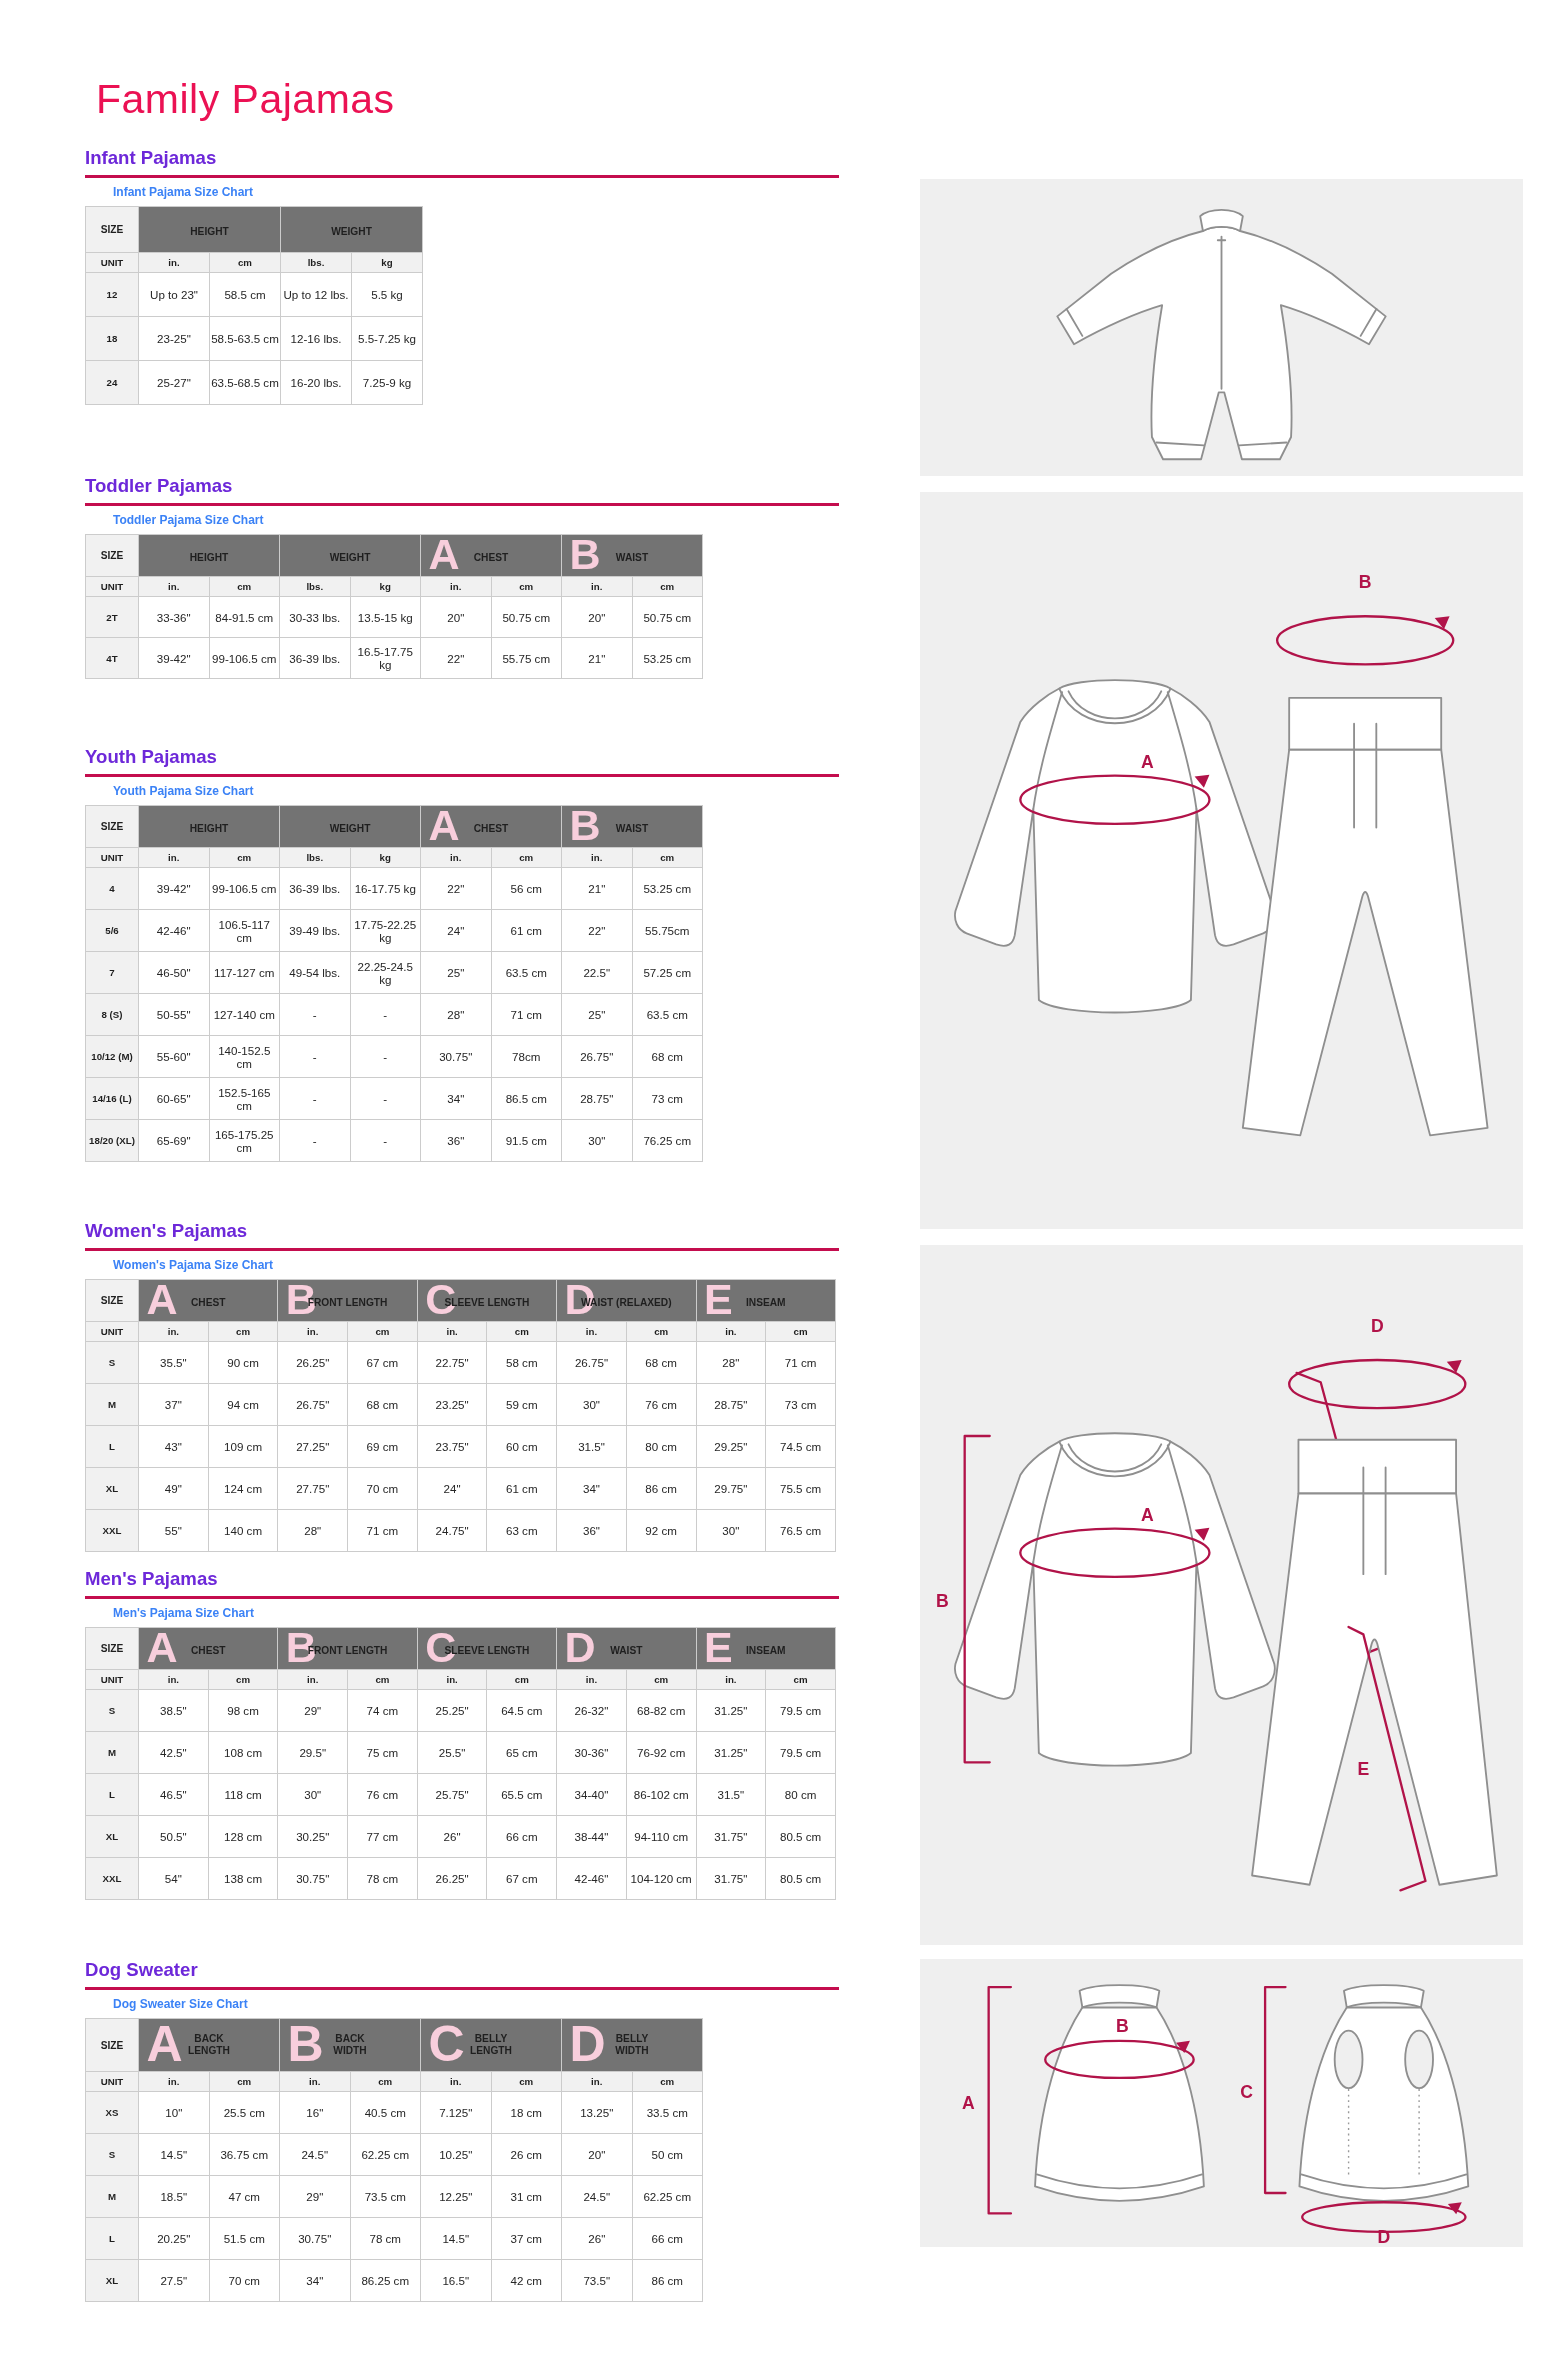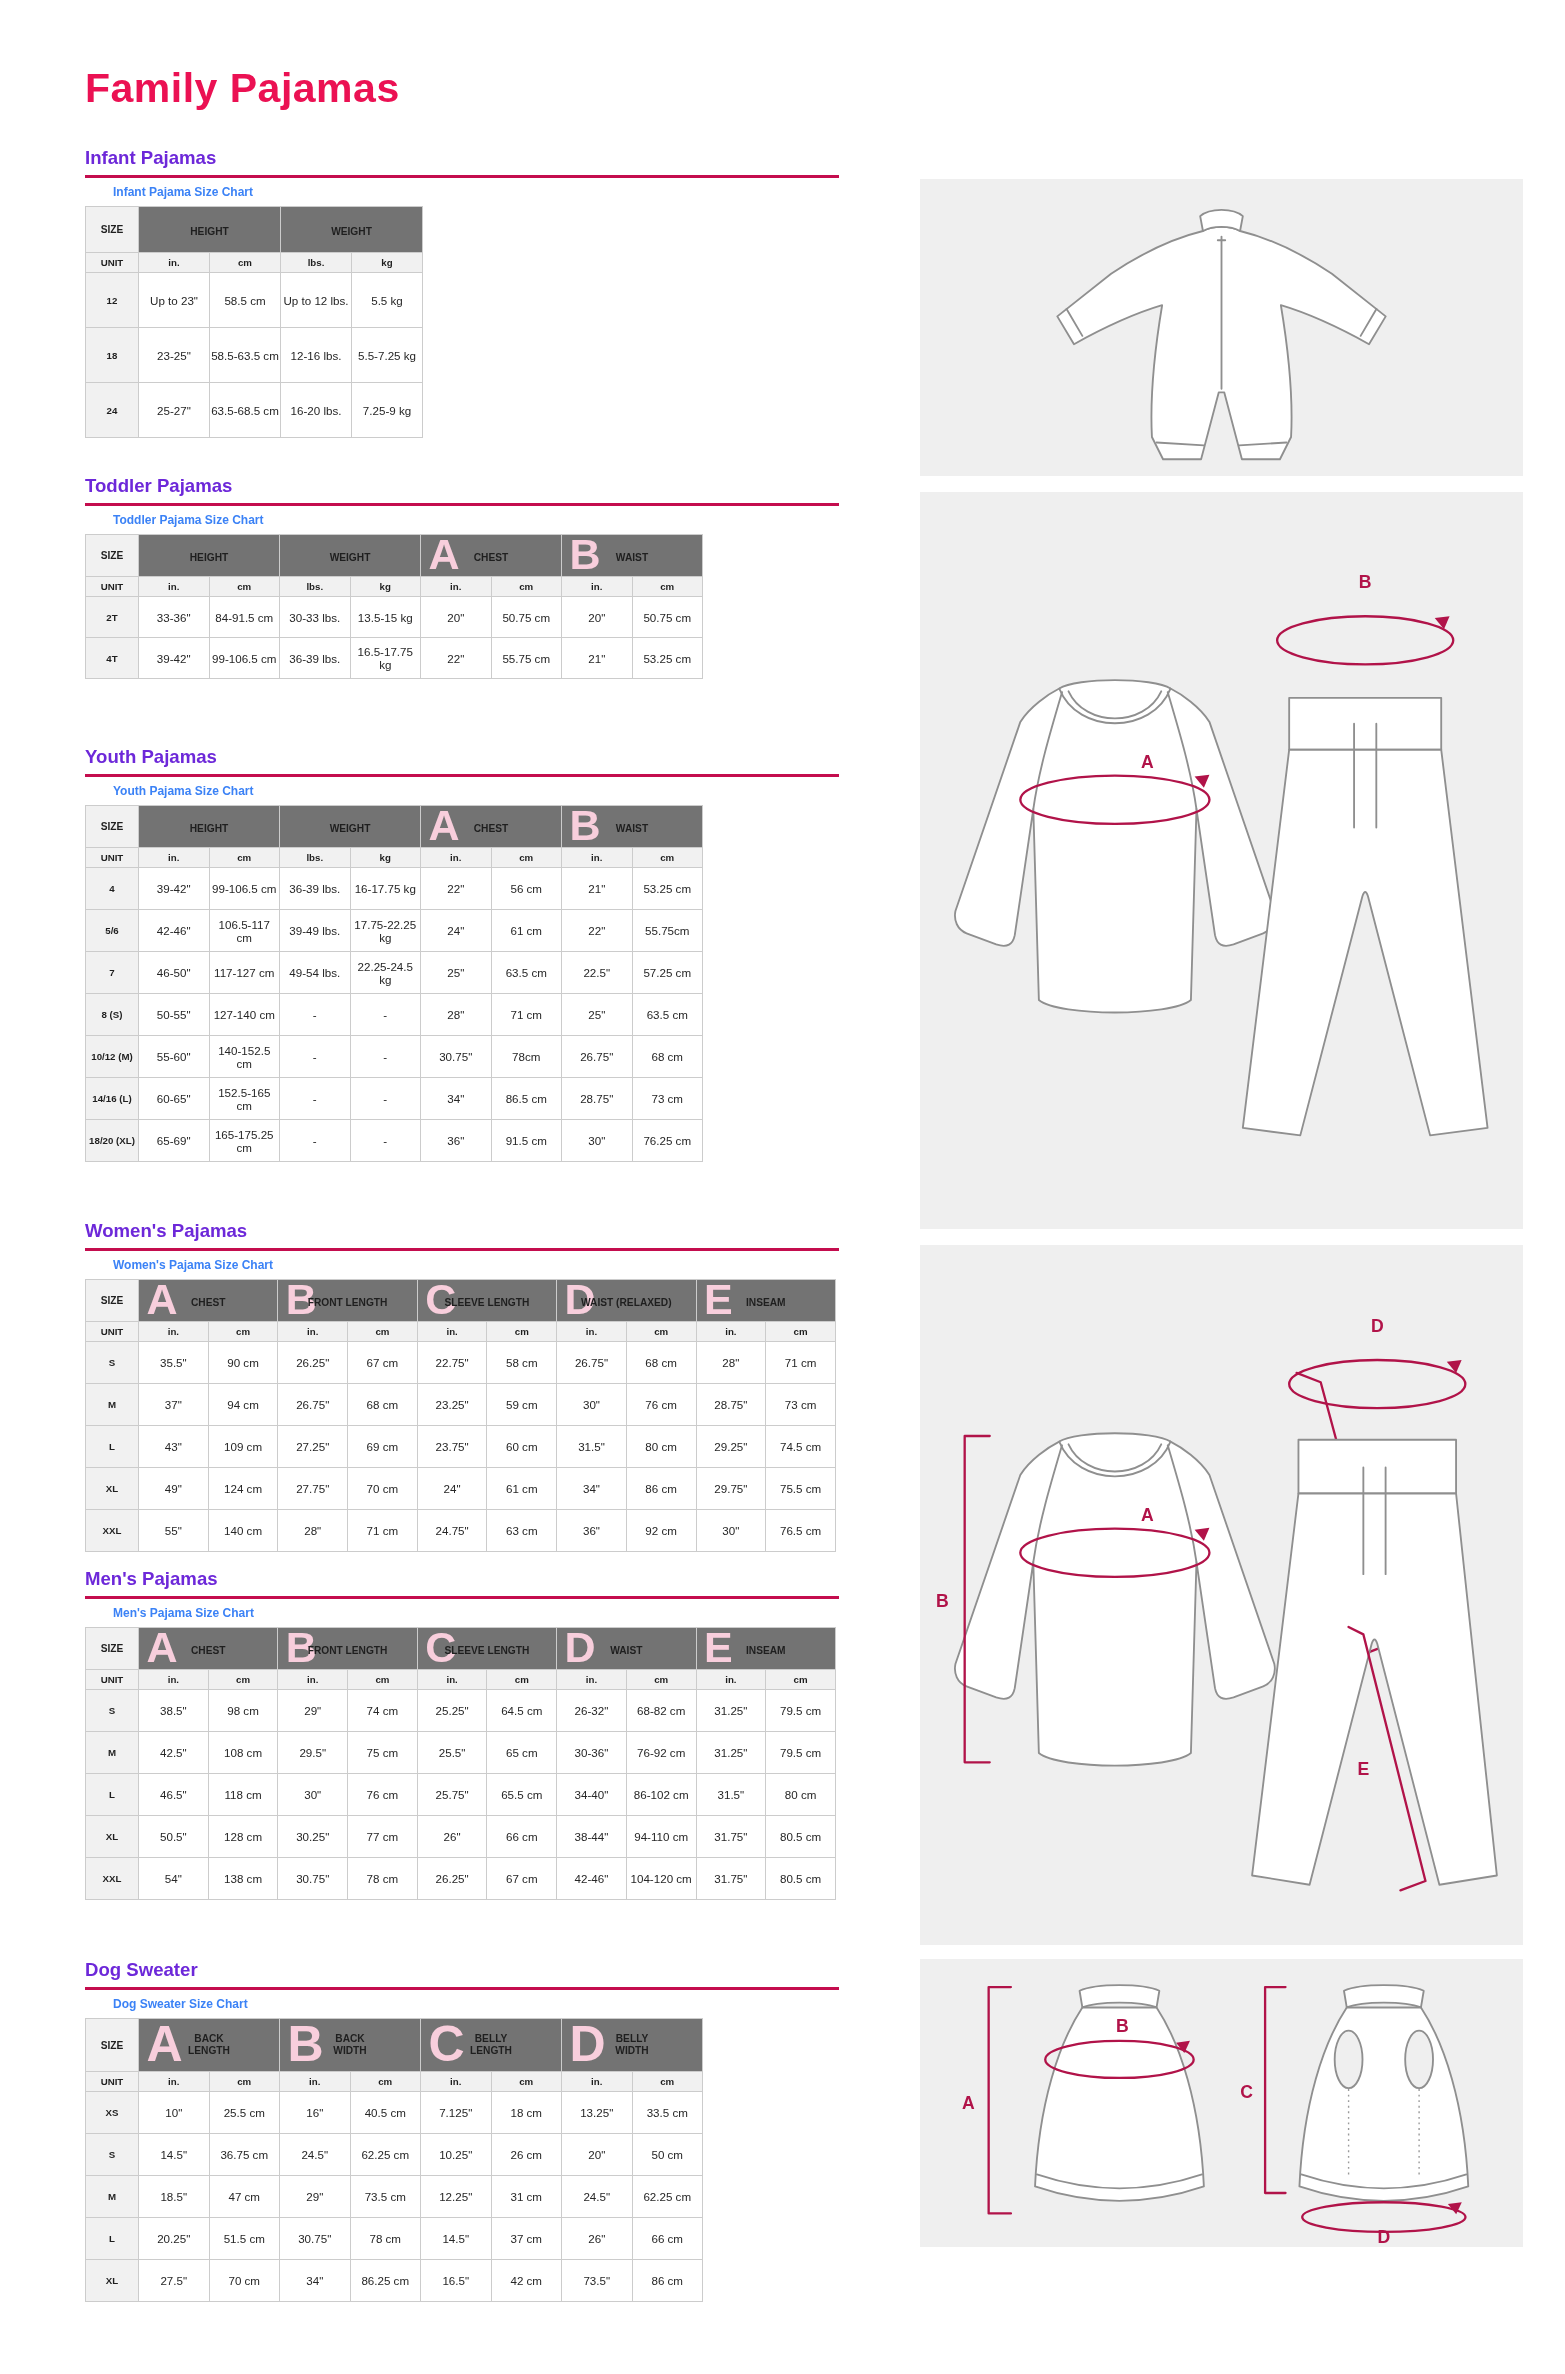--- a/index.html
+++ b/index.html
@@ -1,41 +1,41 @@
 <!DOCTYPE html>
 <html style="font-size:15px"><head>
 <meta charset="utf-8">
 <style>
   html,body{margin:0;padding:0;}
   body{
     width:1566px;height:2375px;background:#ffffff;position:relative;
     font-family:"Liberation Sans",sans-serif;color:#1f1f1f;
   }
   .page-title{
-    position:absolute;left:85px;top:65px;margin:0;
-    font-size:41px;font-weight:bold;color:#EB1153;letter-spacing:0.5px;
+    position:absolute;left:85px;top:65px;margin:11px;
+    font-size:41px;font-weight:normal;color:#EB1153;letter-spacing:0.5px;
   }
   .sec{position:absolute;left:85px;width:754px;}
   .sec-heading{margin:0;font-size:18.6px;line-height:20.4px;font-weight:bold;color:#6d28d9;}
   .rule{height:2.8px;background:#C40D4E;margin-top:6.5px;}
   .caption{margin-top:7.4px;font-size:12px;line-height:14px;font-weight:bold;color:#3b82f6;padding-left:28px;}
 
   table{border-collapse:collapse;margin-top:7.4px;table-layout:fixed;background:#fff;border-radius:23px;}
   .t-infant{width:338px;}
   .t-mid{width:618px;}
   .t-wide{width:751px;}
   col.col-size{width:53px;}
   th,td{border:0.9px solid #cccccc;text-align:center;vertical-align:middle;padding:0;}
   thead tr:first-child th{height:41px;}
   .t-infant thead tr:first-child th{height:45px;}
   .t-dog thead tr:first-child th{height:52px;}
   .size-head{background:#f1f1f1;font-size:10.2px;font-weight:bold;}
   .unit-cell{background:#f1f1f1;font-size:9.7px;font-weight:bold;height:18.6px;}
   tbody tr{height:42px;}
-  .t-infant tbody tr{height:55px;}
+  .t-infant tbody tr{height:44px;}
   .t-toddler tbody tr{height:41px;padding-left:32px;}
   tbody th.size-cell{background:#f1f1f1;font-size:9.7px;font-weight:bold;}
   tbody td.data-cell{font-size:11.6px;color:#262626;}
   .group-head{position:relative;background:#737373;}
   .group-label{position:relative;z-index:1;font-size:10.2px;font-weight:bold;}
   .group-label.stack{display:inline-block;max-width:48px;line-height:1.25;}
   .big-letter{
     position:absolute;left:7.4px;top:50%;transform:translateY(-53%);
     font-size:43px;font-weight:bold;color:#F8CEDC;z-index:0;line-height:1;
   }

